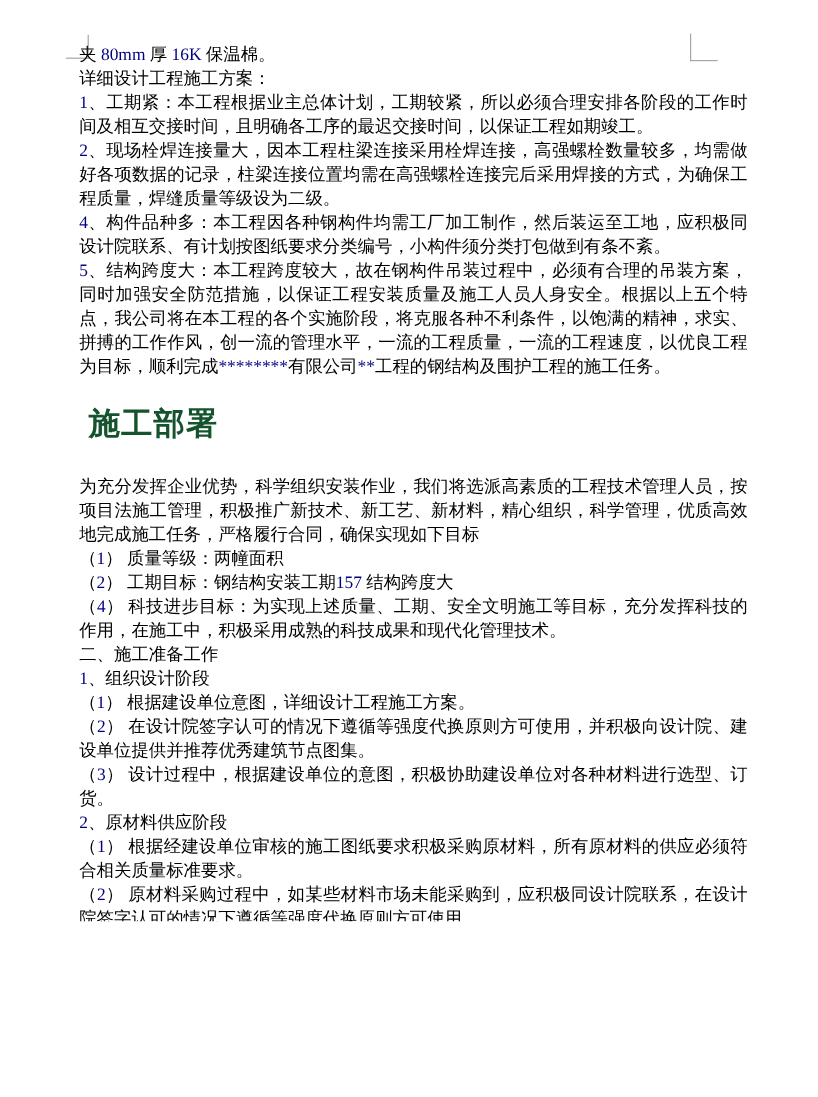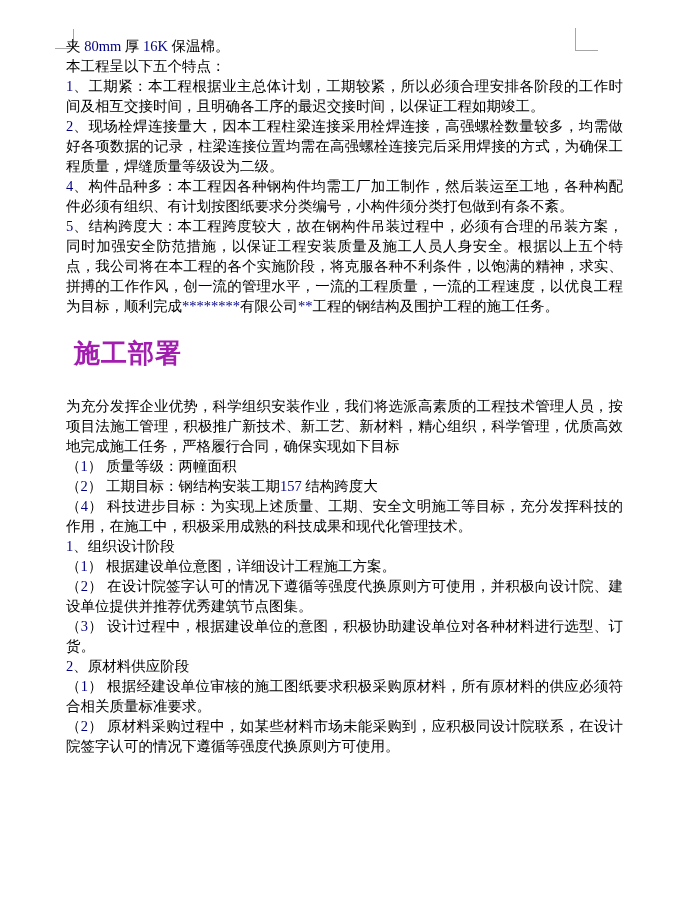--- a/index.html
+++ b/index.html
@@ -52,43 +52,44 @@
   }
   .para .num {
     color: #000080;
     font-family: "Liberation Serif", "DejaVu Serif", serif;
   }
   .doc-h1 {
     margin: 20px 0 24px 8px;
     font-size: 26px;
     line-height: 36px;
     font-weight: bold;
-    color: #a21caf;
+    color: #14532d;
     letter-spacing: 1px;
     text-align: left;
   }
 </style>
 </head>
 <body>
 
 <div class="page">
   <div class="crop-mark left"></div>
   <div class="crop-mark right"></div>
   <div class="text-area" id="doc-blocks">
       <p class="para"><span>夹 </span><span class="num">80mm</span><span> 厚 </span><span class="num">16K</span><span> 保温棉。</span></p>
-      <p class="para"><span>本工程呈以下五个特点：</span></p>
+      <p class="para"><span>详细设计工程施工方案：</span></p>
       <p class="para"><span class="num">1</span><span>、工期紧：本工程根据业主总体计划，工期较紧，所以必须合理安排各阶段的工作时间及相互交接时间，且明确各工序的最迟交接时间，以保证工程如期竣工。</span></p>
       <p class="para"><span class="num">2</span><span>、现场栓焊连接量大，因本工程柱梁连接采用栓焊连接，高强螺栓数量较多，均需做好各项数据的记录，柱梁连接位置均需在高强螺栓连接完后采用焊接的方式，为确保工程质量，焊缝质量等级设为二级。</span></p>
-      <p class="para"><span class="num">4</span><span>、构件品种多：本工程因各种钢构件均需工厂加工制作，然后装运至工地，各种构配件必须有组织、有计划按图纸要求分类编号，小构件须分类打包做到有条不紊。</span></p>
+      <p class="para"><span class="num">4</span><span>、构件品种多：本工程因各种钢构件均需工厂加工制作，然后装运至工地，应积极同设计院联系、有计划按图纸要求分类编号，小构件须分类打包做到有条不紊。</span></p>
       <p class="para"><span class="num">5</span><span>、结构跨度大：本工程跨度较大，故在钢构件吊装过程中，必须有合理的吊装方案，同时加强安全防范措施，以保证工程安装质量及施工人员人身安全。根据以上五个特点，我公司将在本工程的各个实施阶段，将克服各种不利条件，以饱满的精神，求实、拼搏的工作作风，创一流的管理水平，一流的工程质量，一流的工程速度，以优良工程为目标，顺利完成</span><span class="num">********</span><span>有限公司</span><span class="num">**</span><span>工程的钢结构及围护工程的施工任务。</span></p>
       <h1 class="doc-h1"><span>施工部署</span></h1>
       <p class="para"><span>为充分发挥企业优势，科学组织安装作业，我们将选派高素质的工程技术管理人员，按项目法施工管理，积极推广新技术、新工艺、新材料，精心组织，科学管理，优质高效地完成施工任务，严格履行合同，确保实现如下目标</span></p>
       <p class="para"><span>（</span><span class="num">1</span><span>） 质量等级：两幢面积</span></p>
       <p class="para"><span>（</span><span class="num">2</span><span>） 工期目标：钢结构安装工期</span><span class="num">157</span><span> 结构跨度大</span></p>
       <p class="para"><span>（</span><span class="num">4</span><span>） 科技进步目标：为实现上述质量、工期、安全文明施工等目标，充分发挥科技的作用，在施工中，积极采用成熟的科技成果和现代化管理技术。</span></p>
+      <p class="para"><span>二、施工准备工作</span></p>
       <p class="para"><span class="num">1</span><span>、组织设计阶段</span></p>
       <p class="para"><span>（</span><span class="num">1</span><span>） 根据建设单位意图，详细设计工程施工方案。</span></p>
       <p class="para"><span>（</span><span class="num">2</span><span>） 在设计院签字认可的情况下遵循等强度代换原则方可使用，并积极向设计院、建设单位提供并推荐优秀建筑节点图集。</span></p>
       <p class="para"><span>（</span><span class="num">3</span><span>） 设计过程中，根据建设单位的意图，积极协助建设单位对各种材料进行选型、订货。</span></p>
       <p class="para"><span class="num">2</span><span>、原材料供应阶段</span></p>
       <p class="para"><span>（</span><span class="num">1</span><span>） 根据经建设单位审核的施工图纸要求积极采购原材料，所有原材料的供应必须符合相关质量标准要求。</span></p>
       <p class="para"><span>（</span><span class="num">2</span><span>） 原材料采购过程中，如某些材料市场未能采购到，应积极同设计院联系，在设计院签字认可的情况下遵循等强度代换原则方可使用。</span></p>
     </div>
 </div>
 

